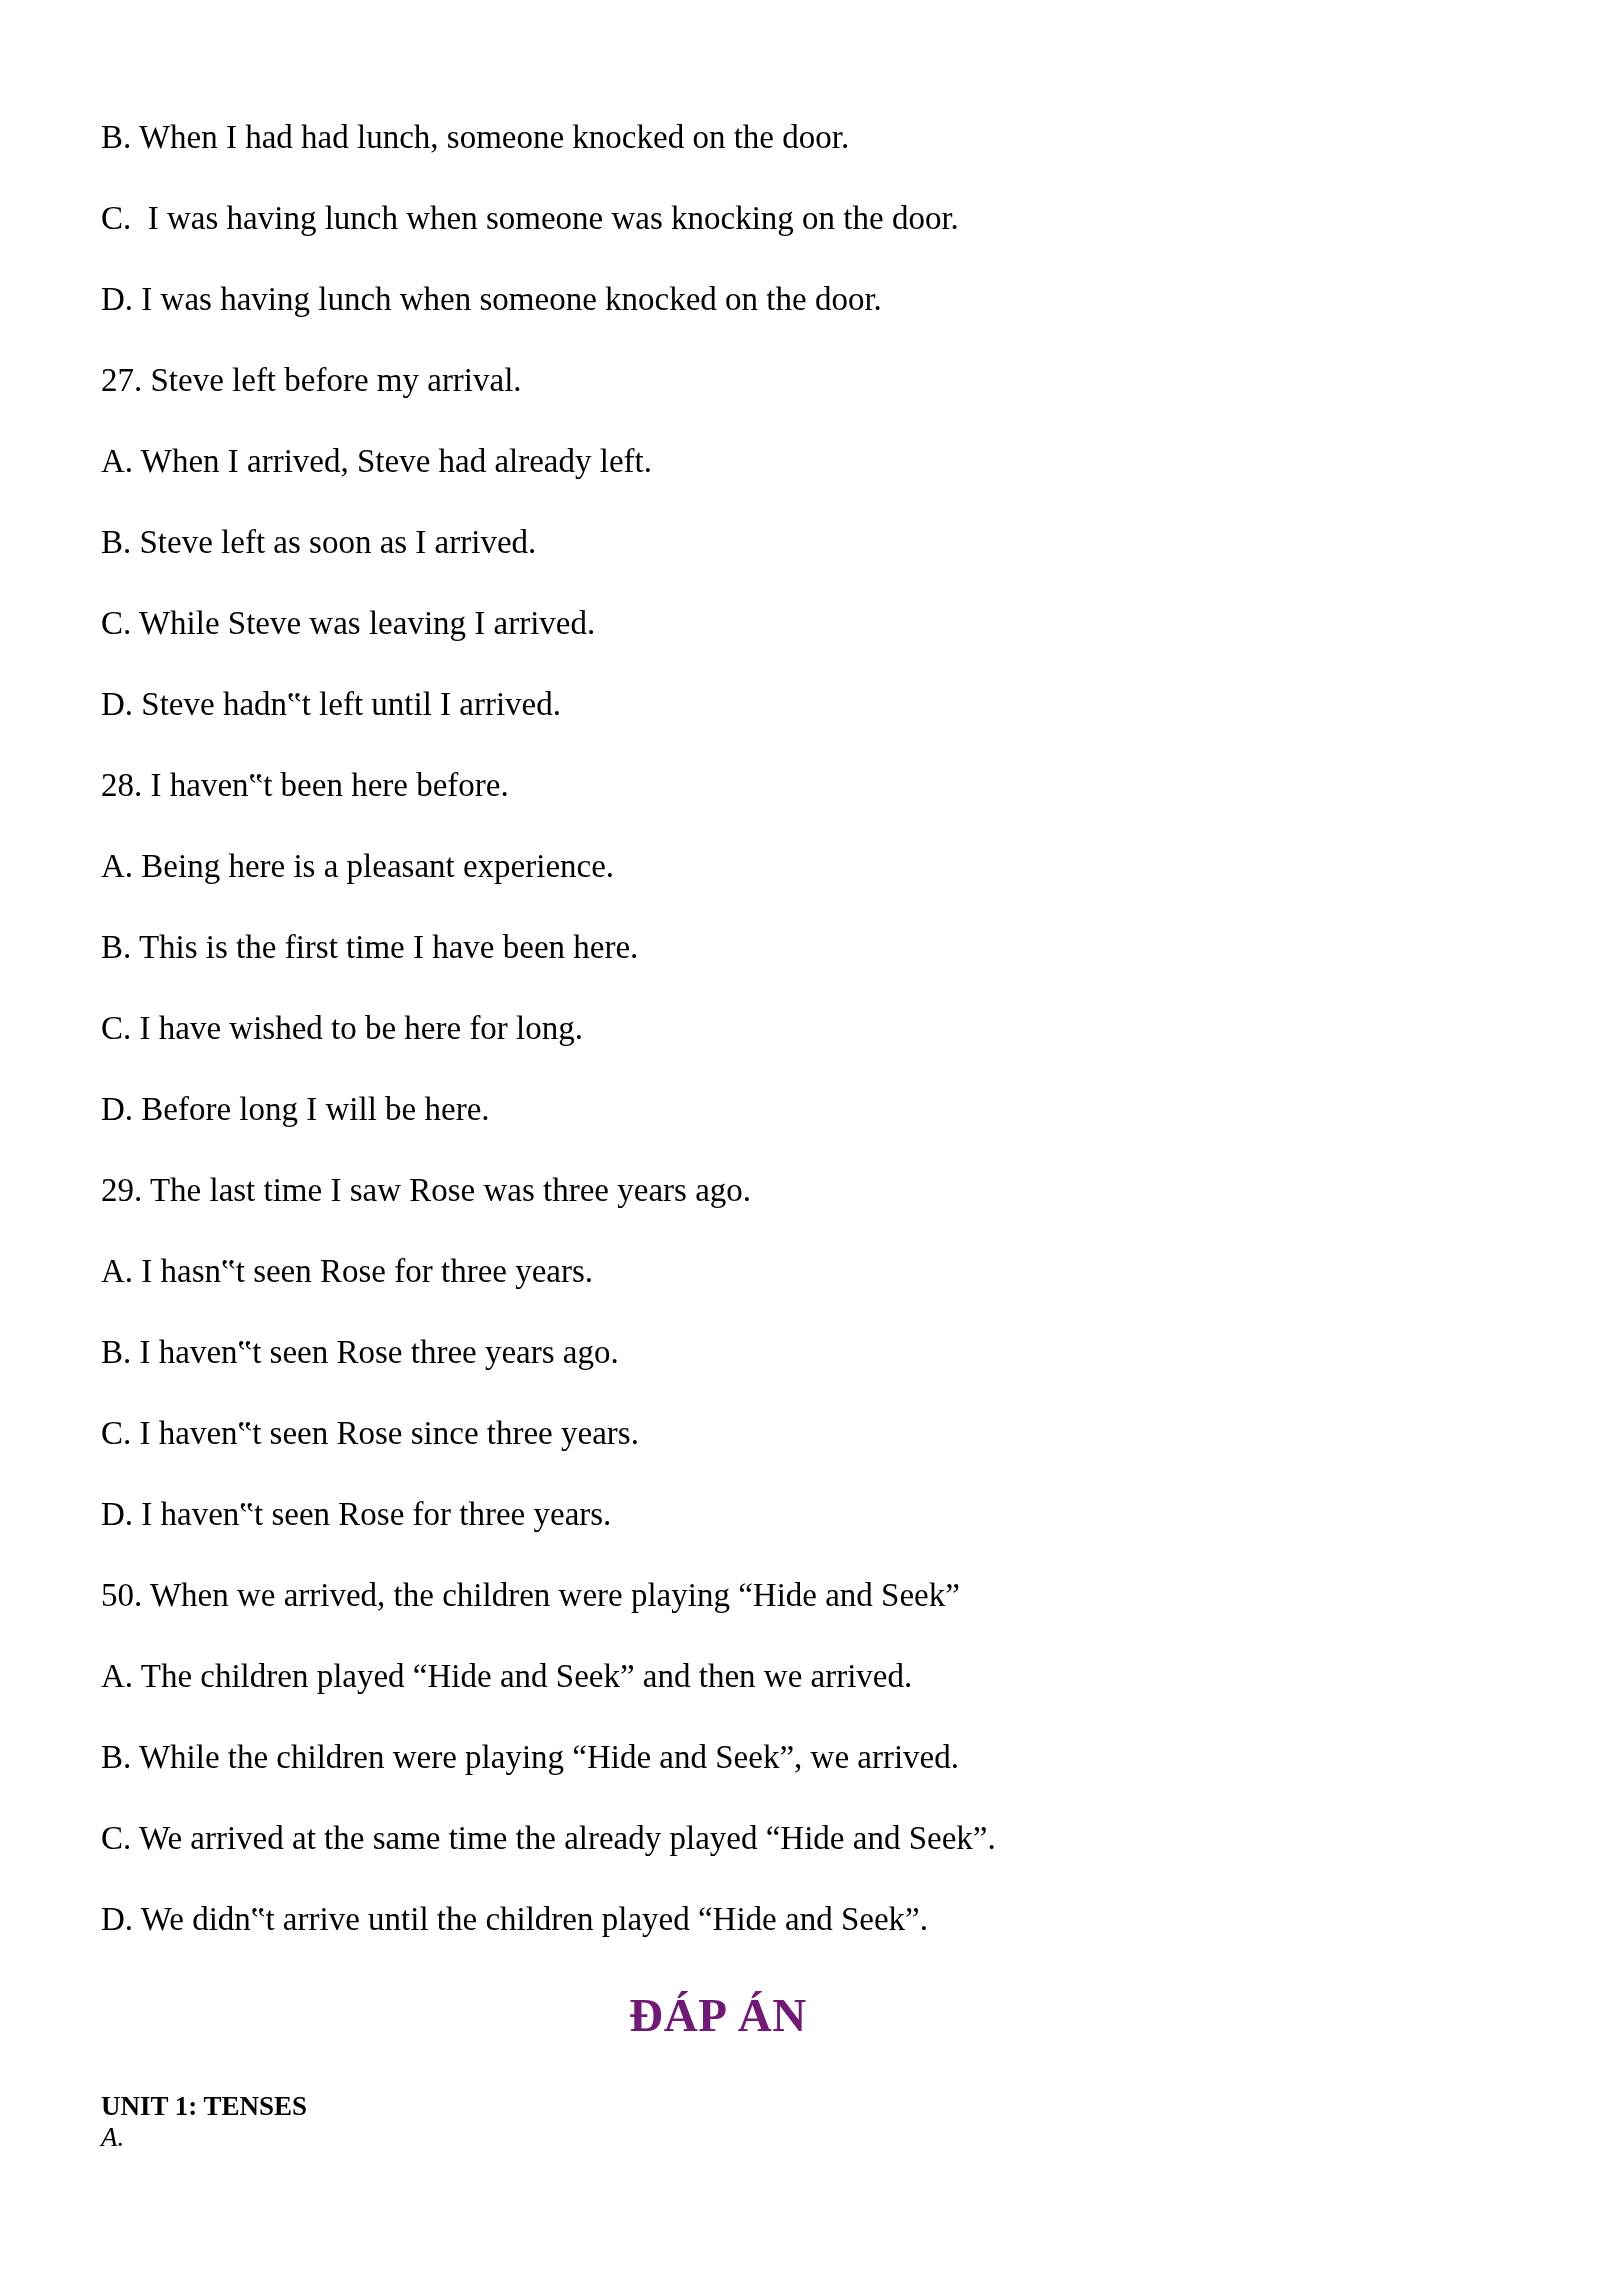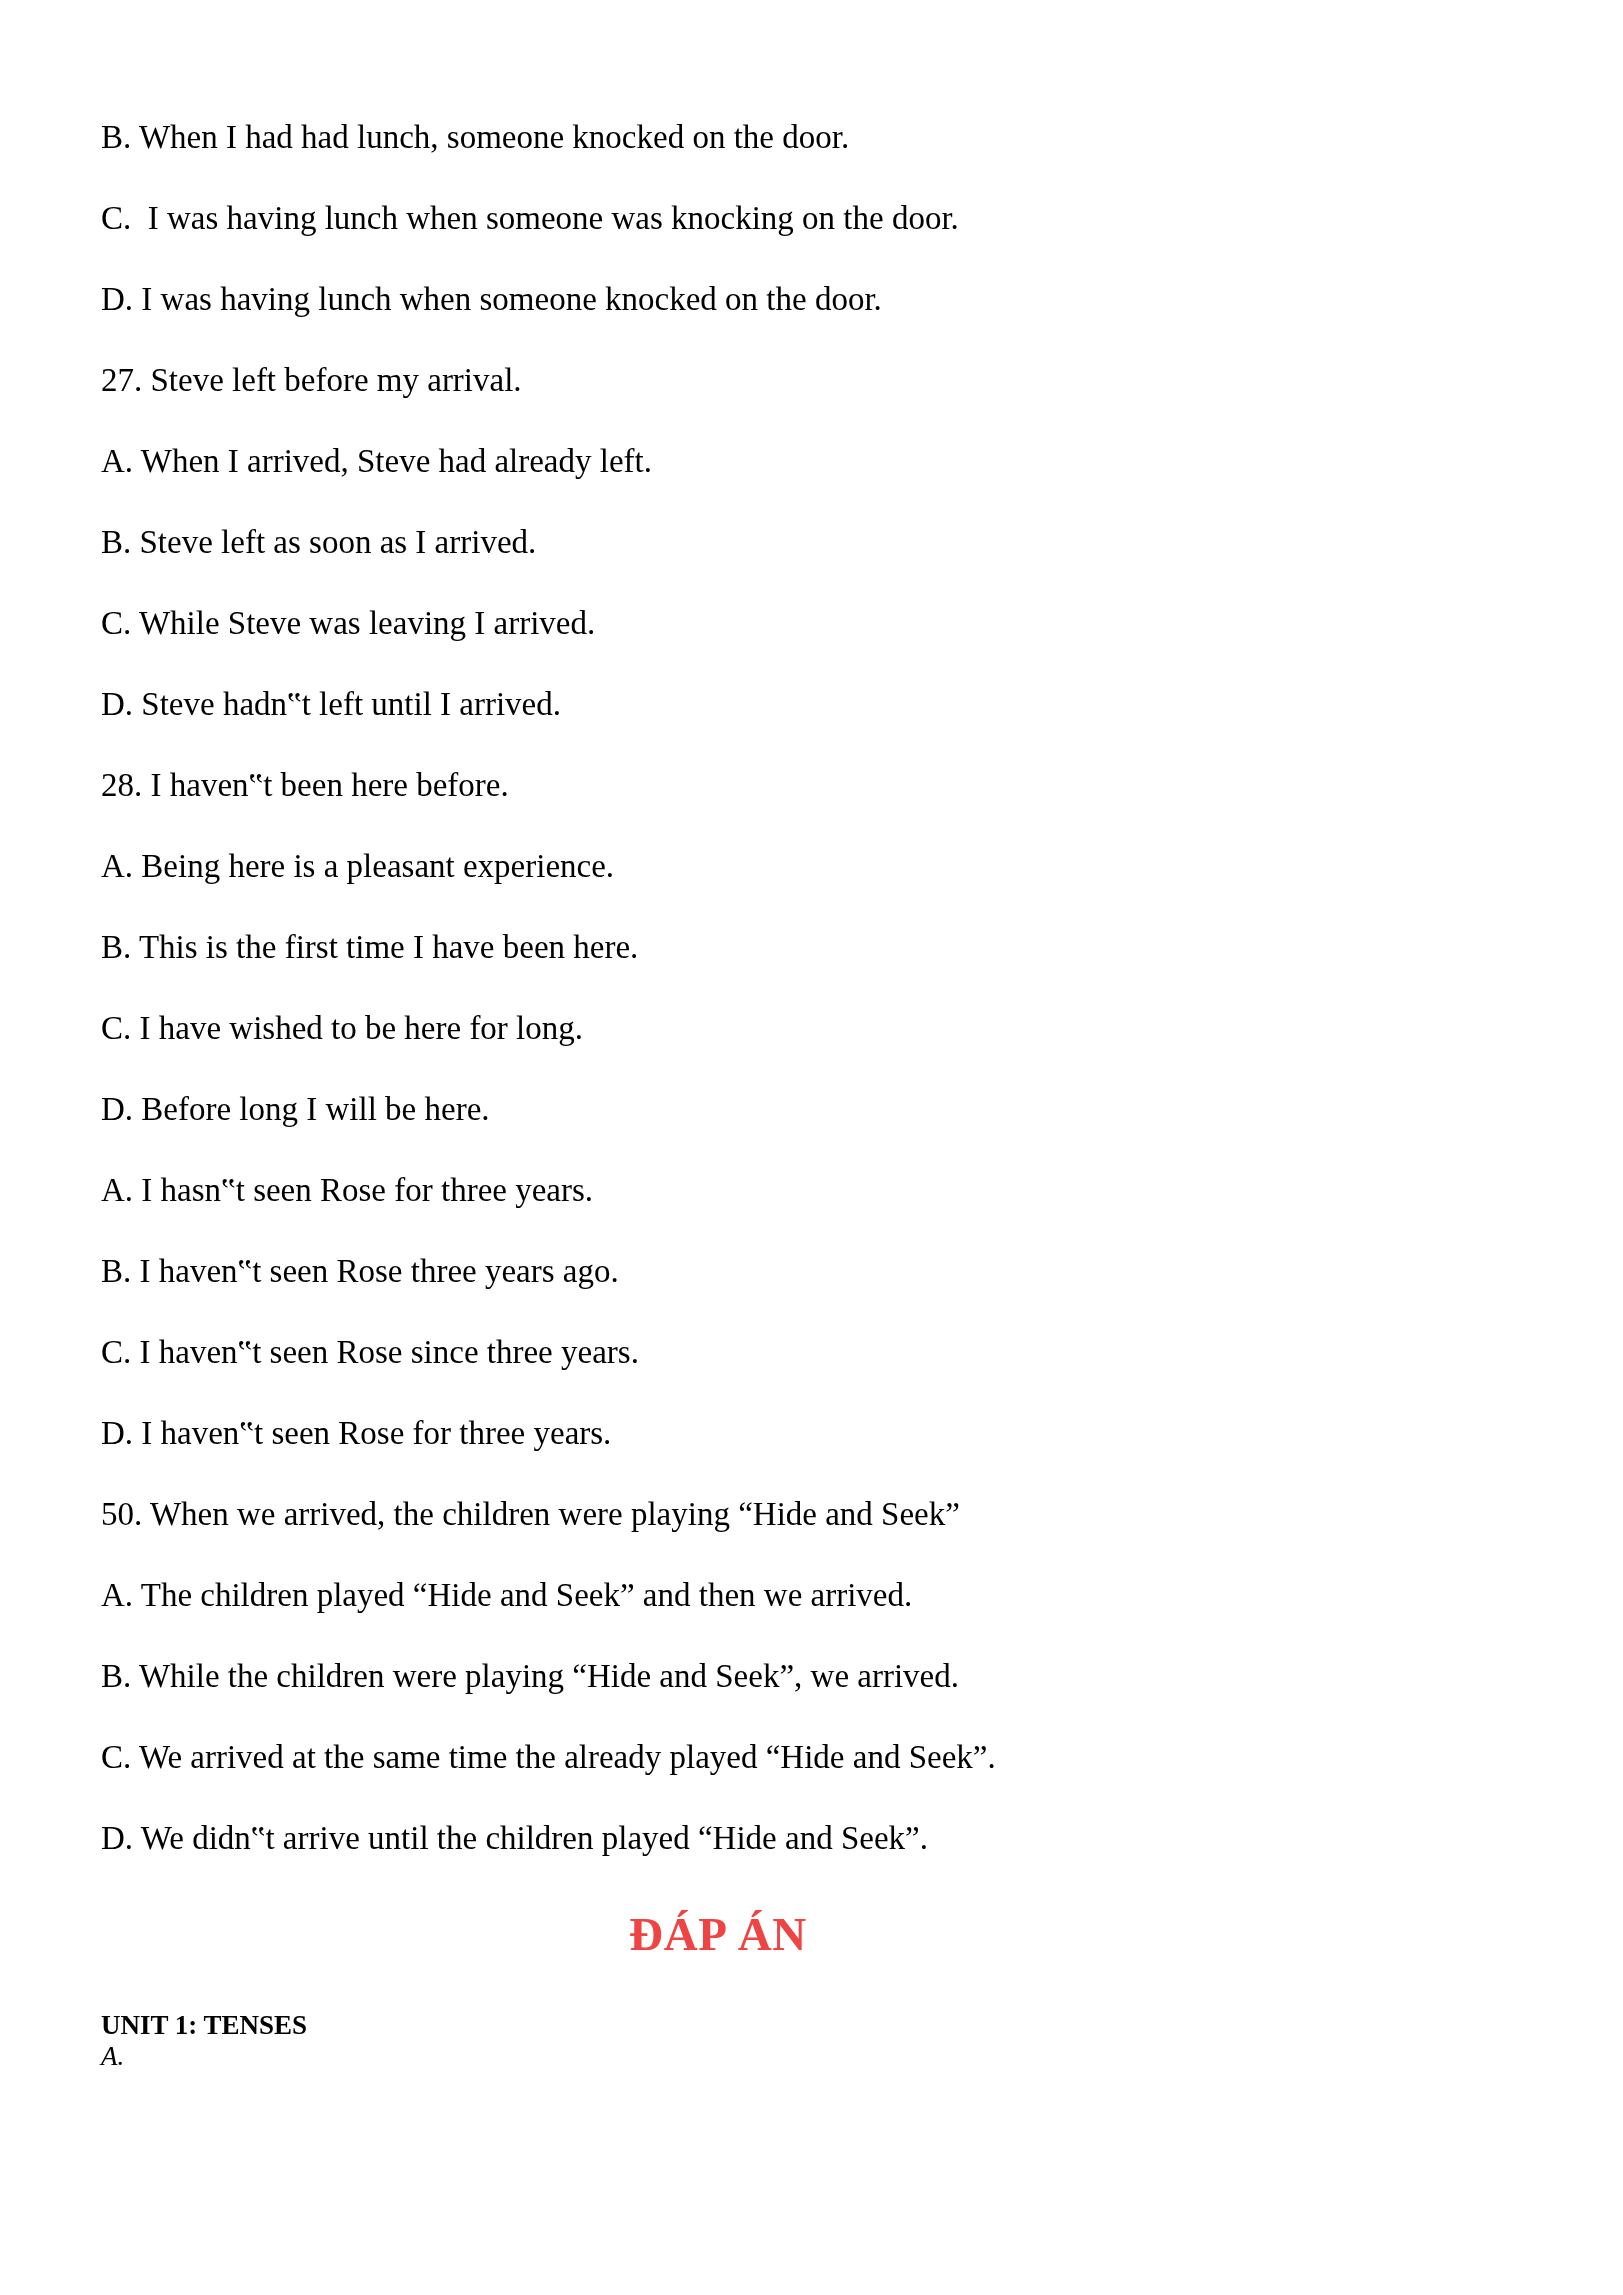--- a/index.html
+++ b/index.html
@@ -25,21 +25,21 @@
     font-size: 33px;
     line-height: 1.0;
     margin: 0 0 48px 0;
     white-space: pre-wrap;
   }
   .doc-line:last-of-type {
     margin-bottom: 12px;
   }
   .answers-heading {
     text-align: center;
-    color: #ef4444;
+    color: #701a75;
     font-size: 47px;
     font-weight: bold;
     line-height: 1.0;
     margin: 56px 0 0 0;
     letter-spacing: 0.7px;
     padding-right: 92px;
   }
   .unit-block {
     margin-top: 52px;
   }
@@ -70,20 +70,21 @@
     <p class="doc-line">27. Steve left before my arrival.</p>
     <p class="doc-line">A. When I arrived, Steve had already left.</p>
     <p class="doc-line">B. Steve left as soon as I arrived.</p>
     <p class="doc-line">C. While Steve was leaving I arrived.</p>
     <p class="doc-line">D. Steve hadn‟t left until I arrived.</p>
     <p class="doc-line">28. I haven‟t been here before.</p>
     <p class="doc-line">A. Being here is a pleasant experience.</p>
     <p class="doc-line">B. This is the first time I have been here.</p>
     <p class="doc-line">C. I have wished to be here for long.</p>
     <p class="doc-line">D. Before long I will be here.</p>
+    <p class="doc-line">29. The last time I saw Rose was three years ago.</p>
     <p class="doc-line">A. I hasn‟t seen Rose for three years.</p>
     <p class="doc-line">B. I haven‟t seen Rose three years ago.</p>
     <p class="doc-line">C. I haven‟t seen Rose since three years.</p>
     <p class="doc-line">D. I haven‟t seen Rose for three years.</p>
     <p class="doc-line">50. When we arrived, the children were playing “Hide and Seek”</p>
     <p class="doc-line">A. The children played “Hide and Seek” and then we arrived.</p>
     <p class="doc-line">B. While the children were playing “Hide and Seek”, we arrived.</p>
     <p class="doc-line">C. We arrived at the same time the already played “Hide and Seek”.</p>
     <p class="doc-line">D. We didn‟t arrive until the children played “Hide and Seek”.</p>
   </div>

